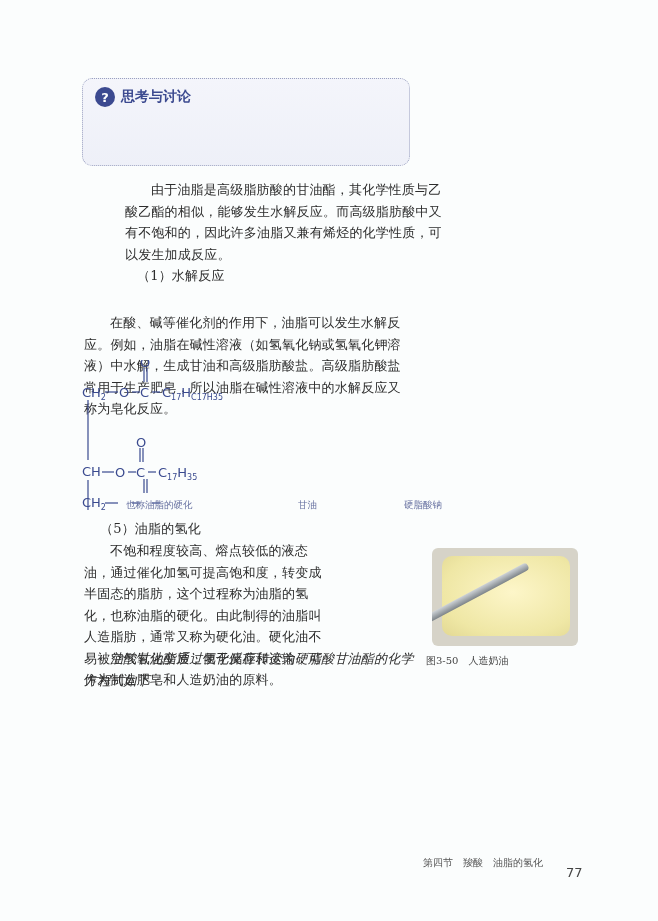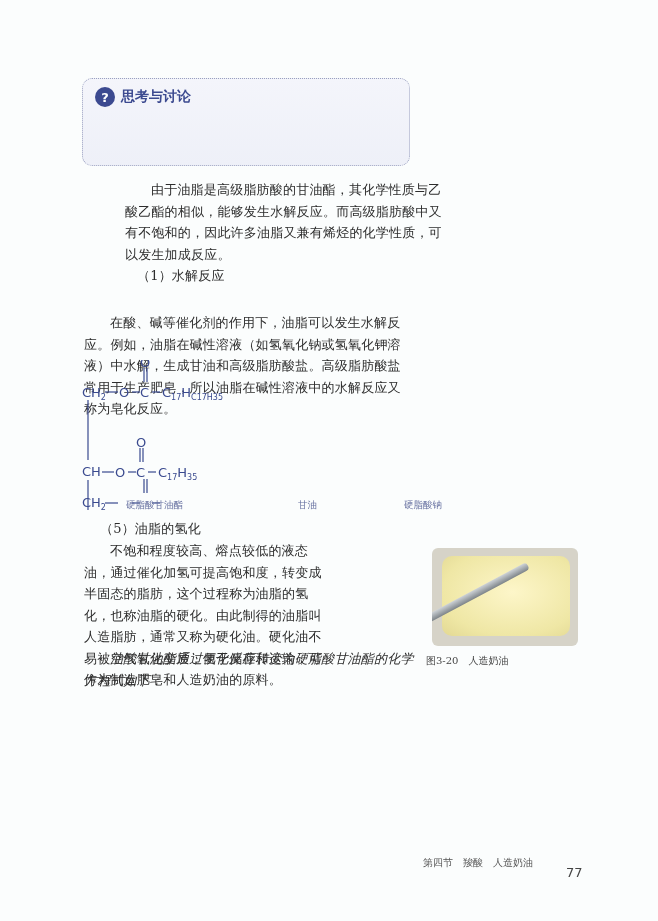--- a/index.html
+++ b/index.html
@@ -138,28 +138,28 @@
       <text x="60" y="118" opacity="0"></text>
       <text x="60" y="118" opacity="0"></text>
       <text x="60" y="118" opacity="0"></text>
       <text x="60" y="118" opacity="0"></text>
       <text x="60" y="118" opacity="0"></text>
       <text x="60" y="118" opacity="0"></text>
     </g>
   </g>
 </svg>
 
-<div class="abs" style="left:126px;top:493px;"><span class="cap">硬脂酸甘油酯</span></div>
+<div class="abs" style="left:126px;top:493px;"><span class="cap">也称油脂的硬化</span></div>
 <div class="abs" style="left:298px;top:493px;"><span class="cap">甘油</span></div>
 <div class="abs" style="left:404px;top:493px;"><span class="cap">硬脂酸钠</span></div>
 
 <p class="t" style="top:518px;left:100px;">（5）油脂的氢化</p>
 <p class="t" style="top:540px;width:248px;text-indent:2em;">不饱和程度较高、熔点较低的液态油，通过催化加氢可提高饱和度，转变成半固态的脂肪，这个过程称为油脂的氢化，也称油脂的硬化。由此制得的油脂叫人造脂肪，通常又称为硬化油。硬化油不易被空气氧化变质，便于储存和运输，可作为制造肥皂和人造奶油的原料。</p>
 <p class="t" style="top:648px;width:330px;text-indent:2em;font-style:italic;">油酸甘油酯通过氢化反应转变为硬脂酸甘油酯的化学方程式如下：</p>
 
 <div class="abs photo">
   <div class="inner"></div>
   <div class="knife"></div>
 </div>
-<div class="abs fig-cap">图3-20　人造奶油</div>
+<div class="abs fig-cap">图3-50　人造奶油</div>
 
-<div class="abs footer">第四节　羧酸　人造奶油</div>
+<div class="abs footer">第四节　羧酸　油脂的氢化</div>
 <div class="abs pnum">77</div>
 
 </body></html>

